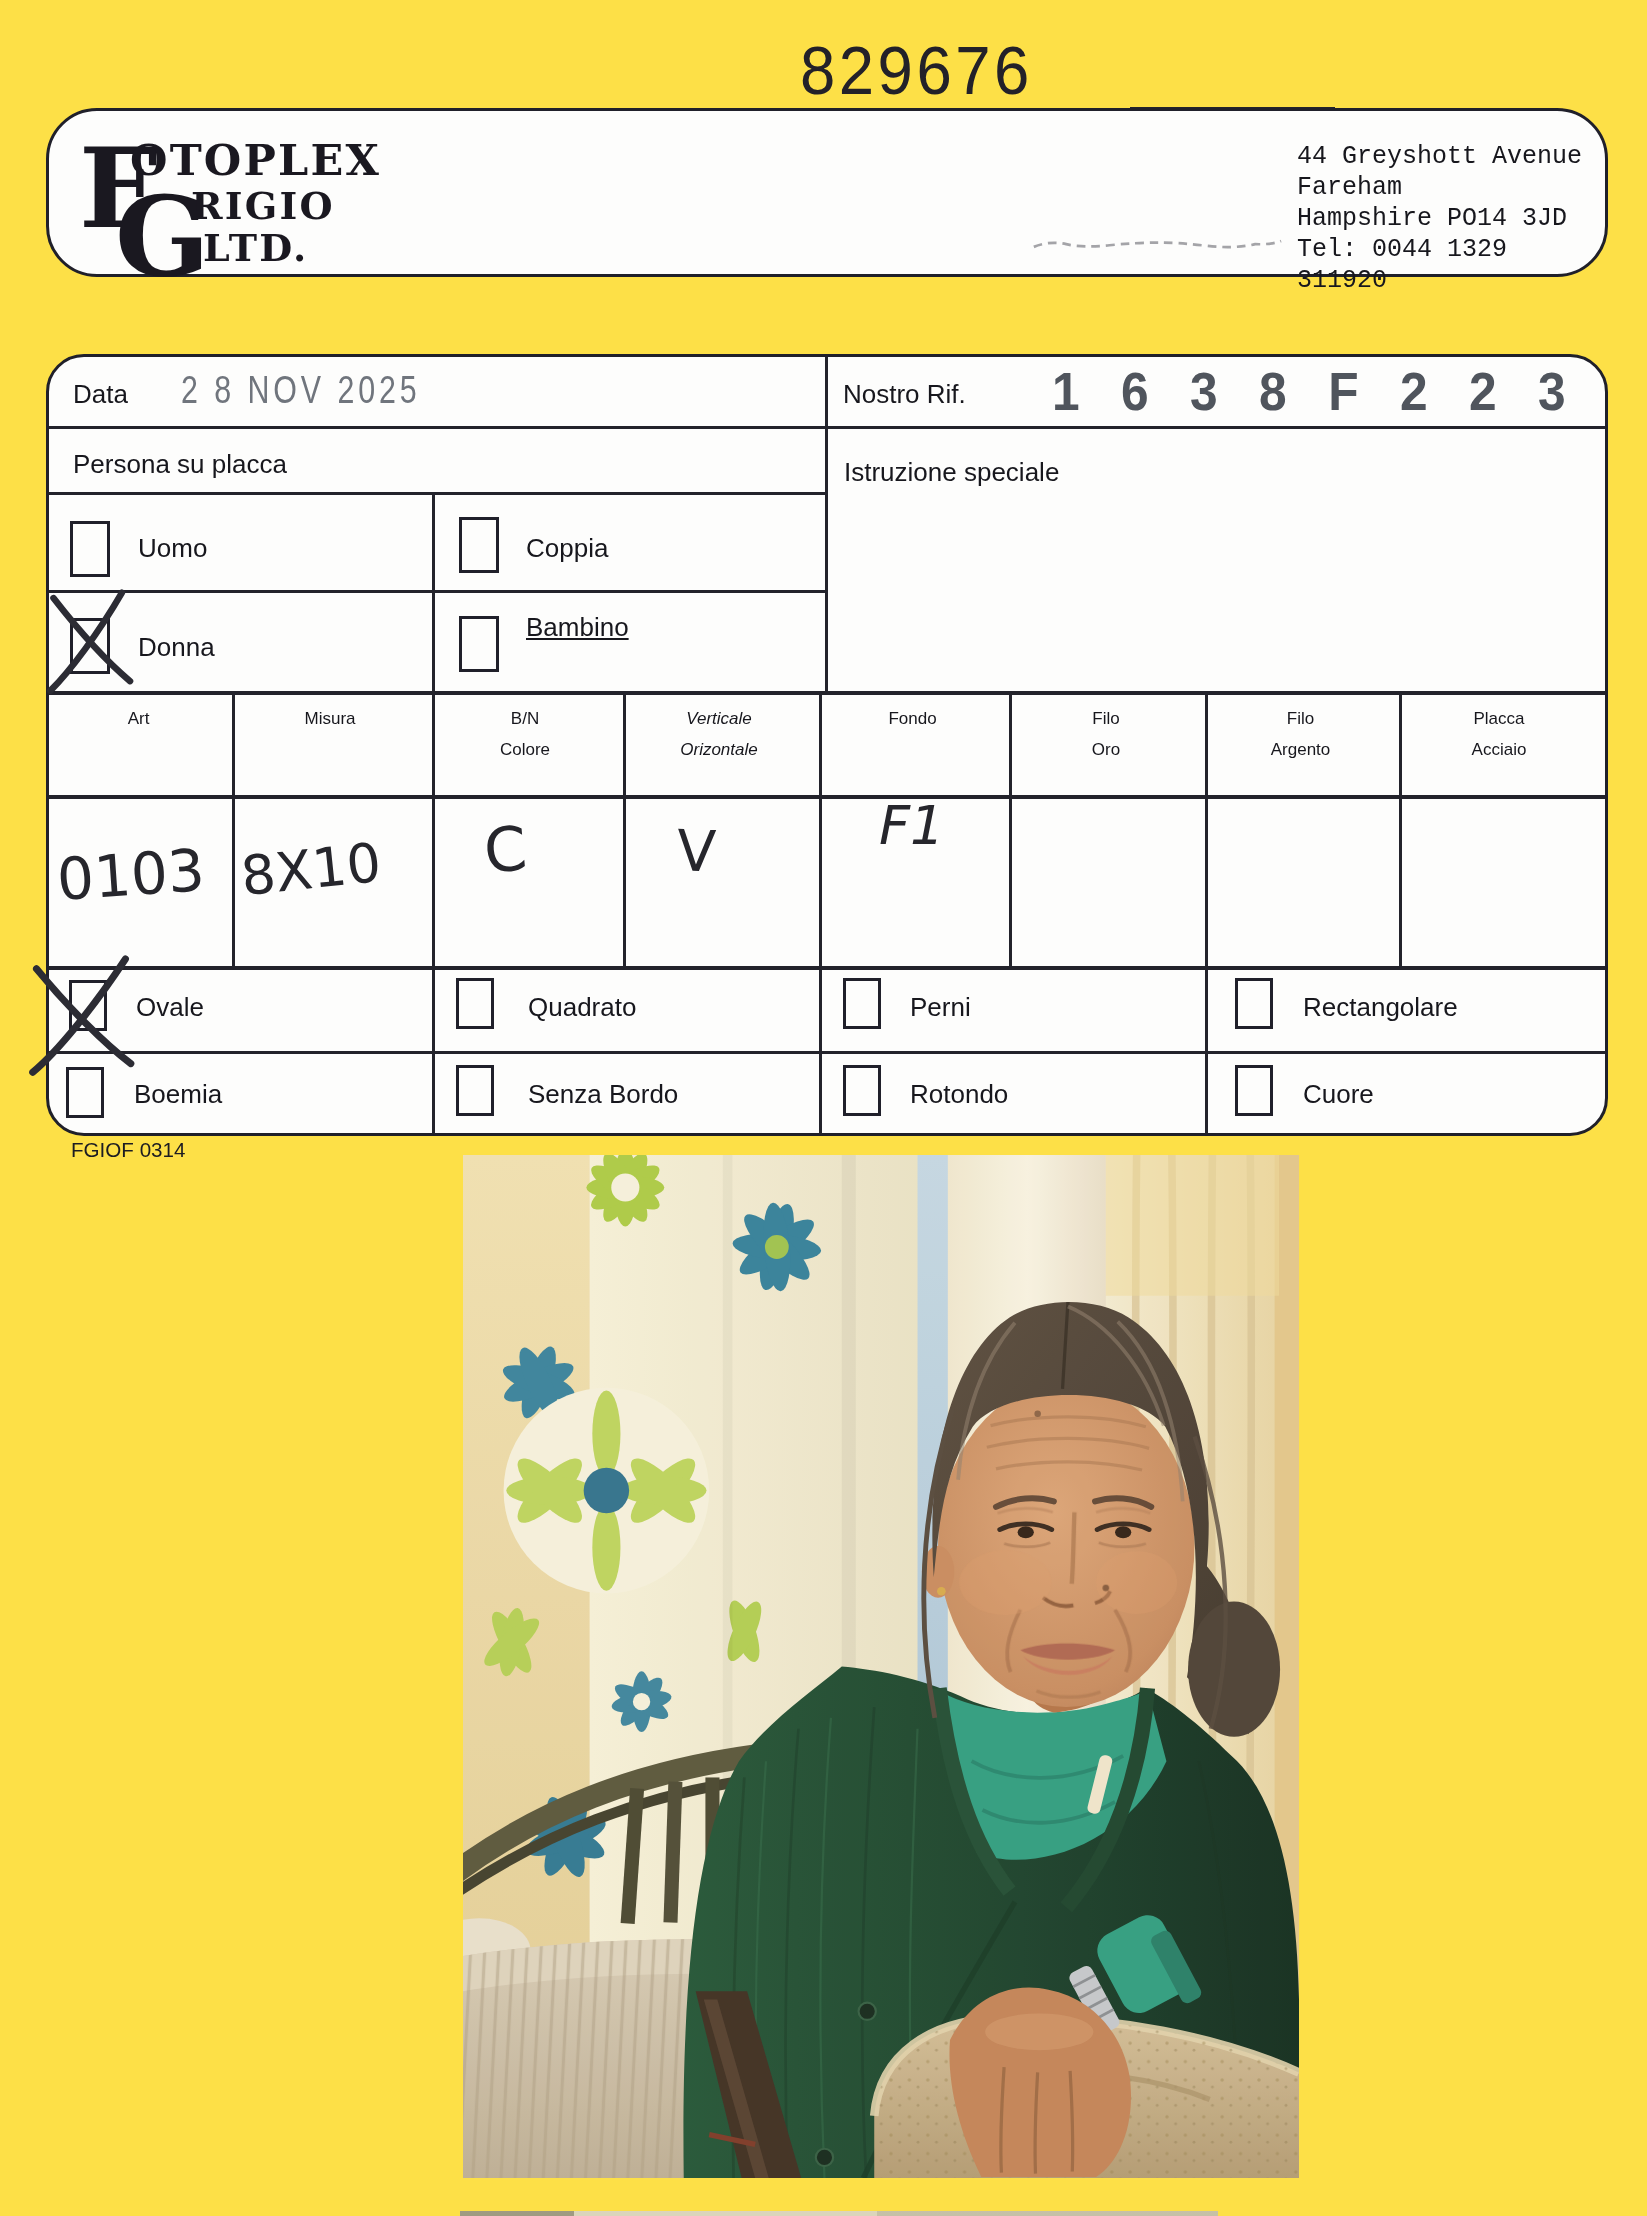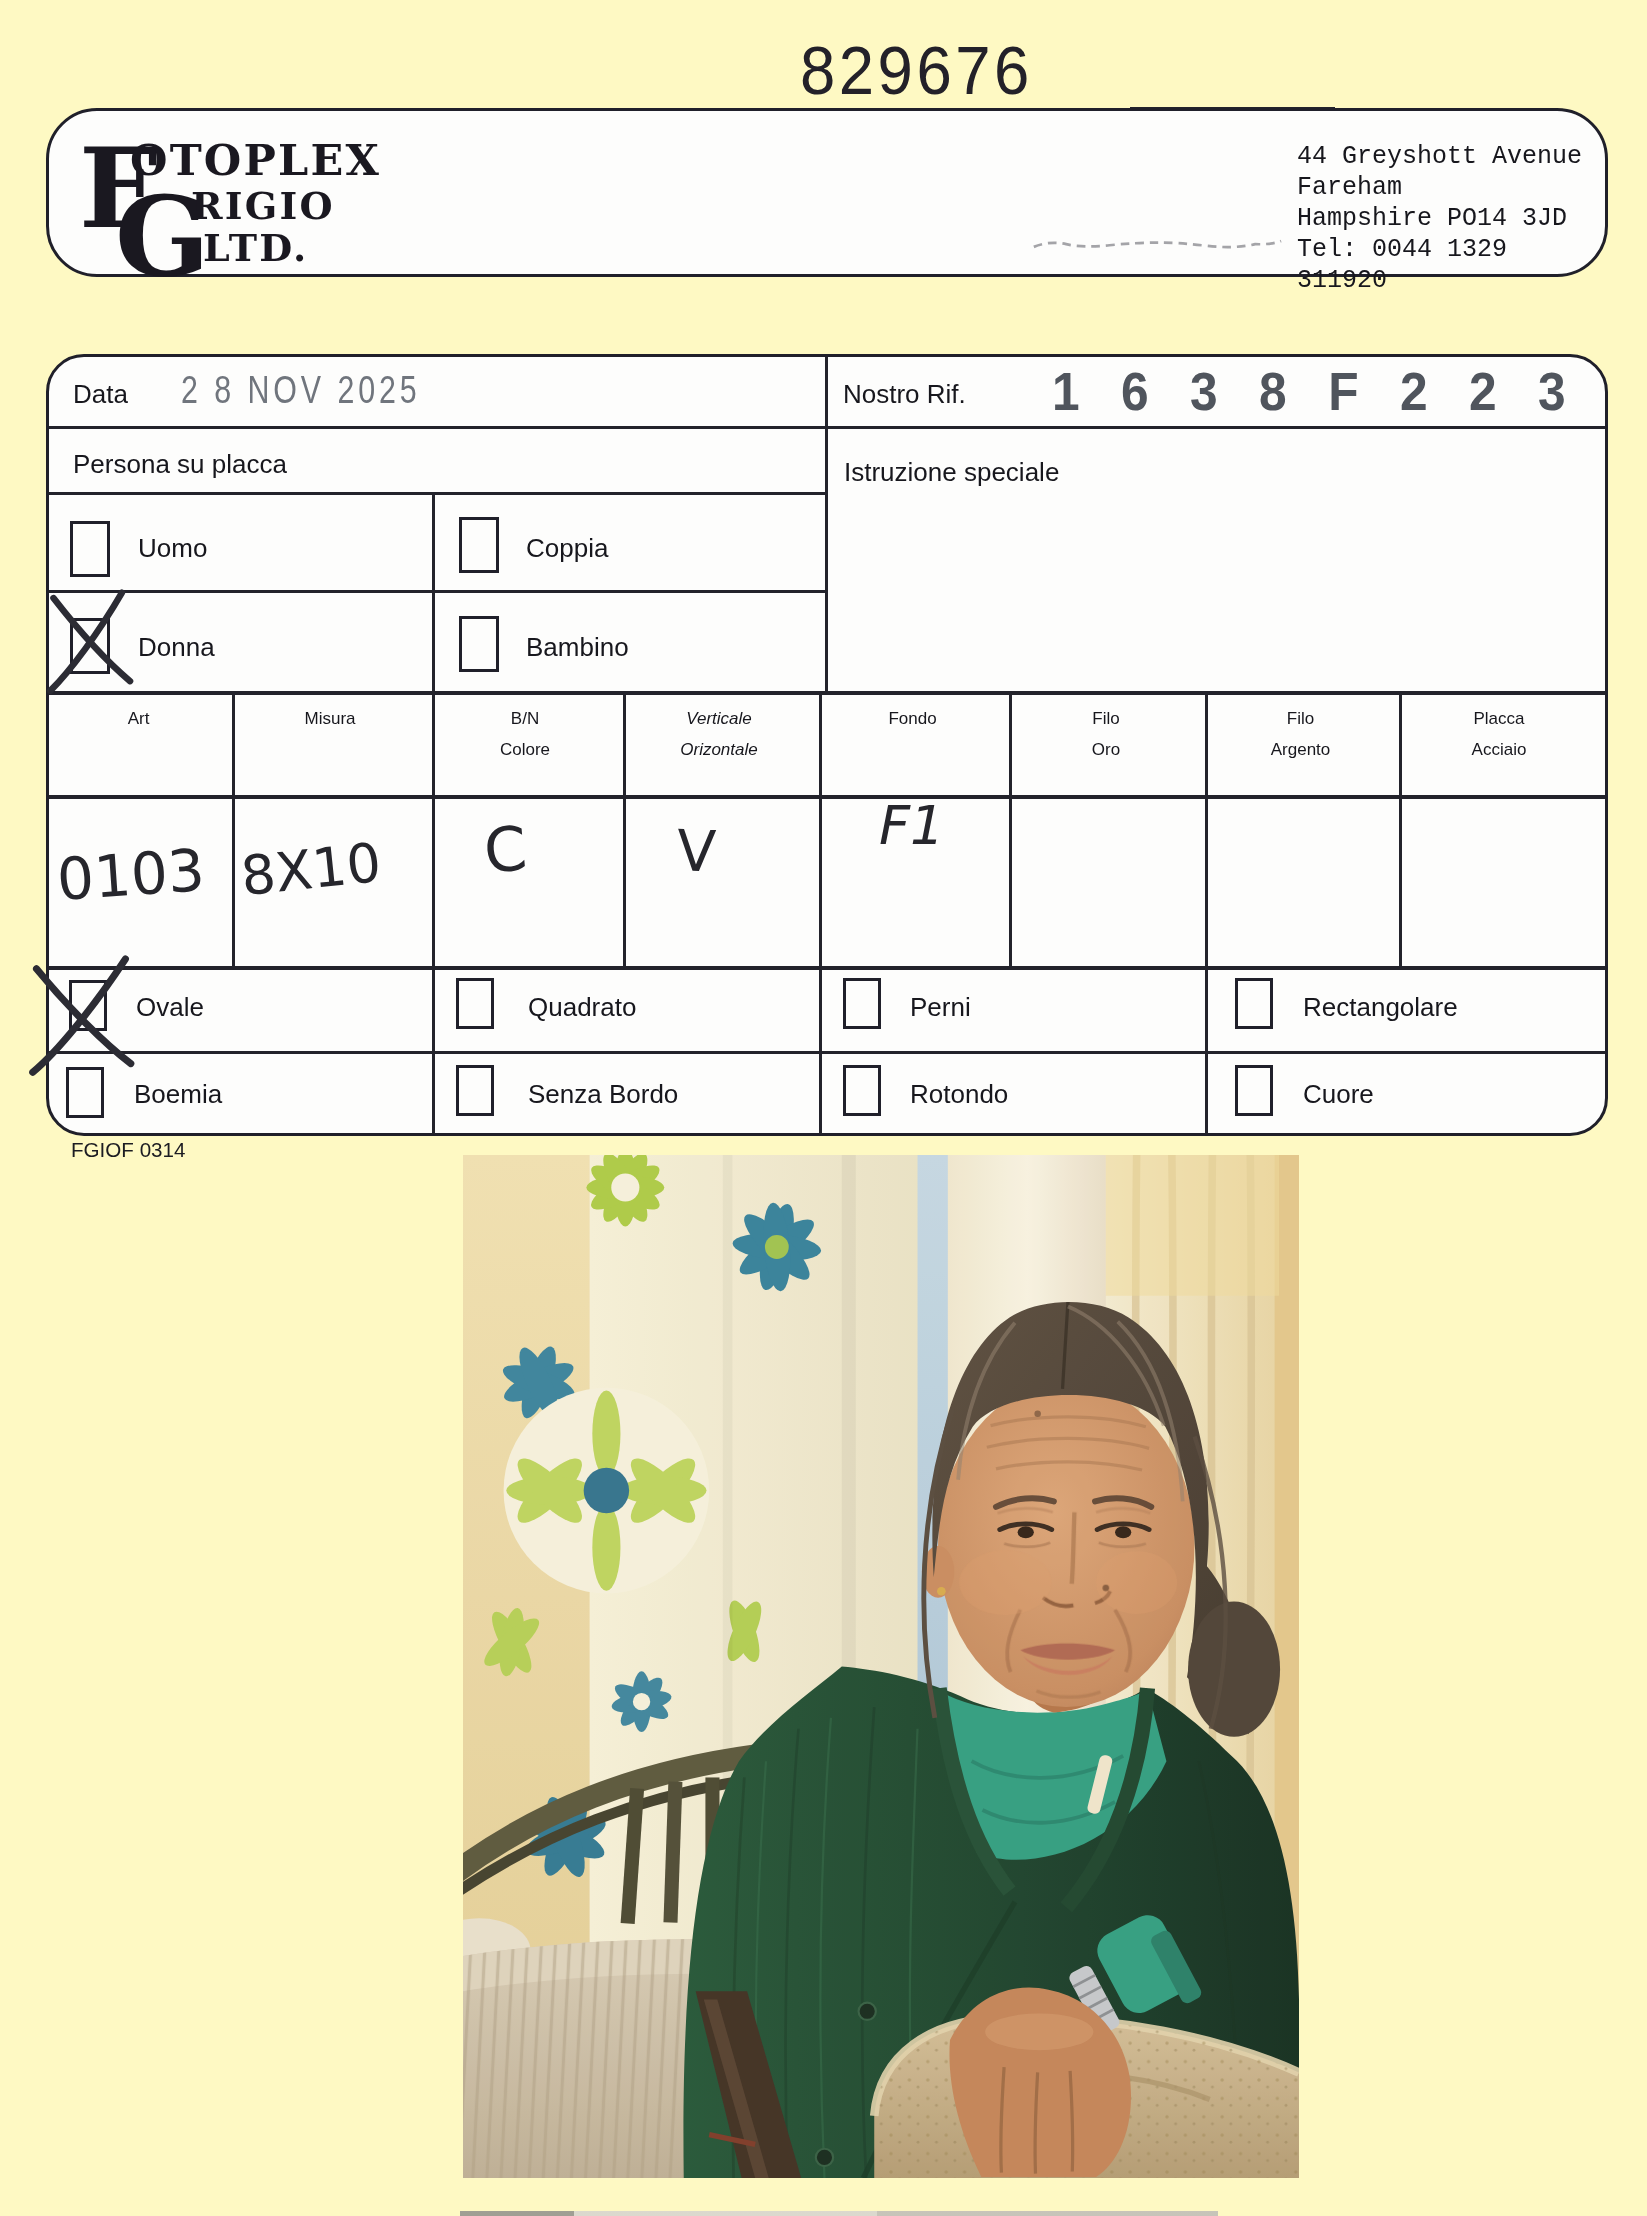--- a/index.html
+++ b/index.html
@@ -1,16 +1,16 @@
 <!DOCTYPE html>
 <html style="font-size:8.7px"><head>
 <meta charset="utf-8">
 <style>
   html,body{margin:0;padding:0;background:#e9e8e5;}
-  .page{position:relative;width:1647px;height:2216px;background:#fef9c3;overflow:hidden;
+  .page{position:relative;width:1647px;height:2216px;background:#fde047;overflow:hidden;
         font-family:"Liberation Sans", sans-serif;color:#17171d;}
   .abs{position:absolute;}
   .hline{position:absolute;background:#23232b;}
   .vline{position:absolute;background:#23232b;}
   .lbl{font-size:26px;color:#17171d;white-space:nowrap;}
   .cbox{position:absolute;border:3.8px solid #20202a;background:#fdfdfc;}
   .doc-number{font-size:69px;letter-spacing:3.8px;transform:scaleX(.92);transform-origin:left top;
               color:#232129;}
   .stamp-date{font-size:38px;letter-spacing:4.9px;color:#70757d;transform:scaleX(.8);
               transform-origin:left top;white-space:nowrap;}
@@ -91,21 +91,21 @@
   <span class="cbox" style="left:459px;top:517px;width:34px;height:50px;"></span>
   <span class="abs lbl" style="left:526px;top:533px;">Coppia</span>
 
   <span class="cbox" style="left:70px;top:618px;width:34px;height:50px;"></span>
   <svg class="xmark" style="left:38px;top:583px;" width="114" height="116" viewBox="0 0 210 215">
     <path d="M28,28 C70,82 122,142 170,182" fill="none" stroke="#2c2c34" stroke-width="12" stroke-linecap="round"></path>
     <path d="M155,18 C112,92 60,162 22,200" fill="none" stroke="#2c2c34" stroke-width="12" stroke-linecap="round"></path>
   </svg>
   <span class="abs lbl" style="left:138px;top:632px;">Donna</span>
   <span class="cbox" style="left:459px;top:616px;width:34px;height:50px;"></span>
-  <span class="abs lbl" style="left:526px;top:632px;">Bambino</span>
+  <span class="abs lbl" style="left:526px;top:612px;text-decoration:underline;">Bambino</span>
 
   <div class="colhead" style="left:48px;top:703px;width:181px;">
     <div>Art</div>
       <div></div>
   </div>
   <div class="colhead" style="left:232px;top:703px;width:196px;">
     <div>Misura</div>
       <div></div>
   </div>
   <div class="colhead" style="left:431px;top:703px;width:188px;">

